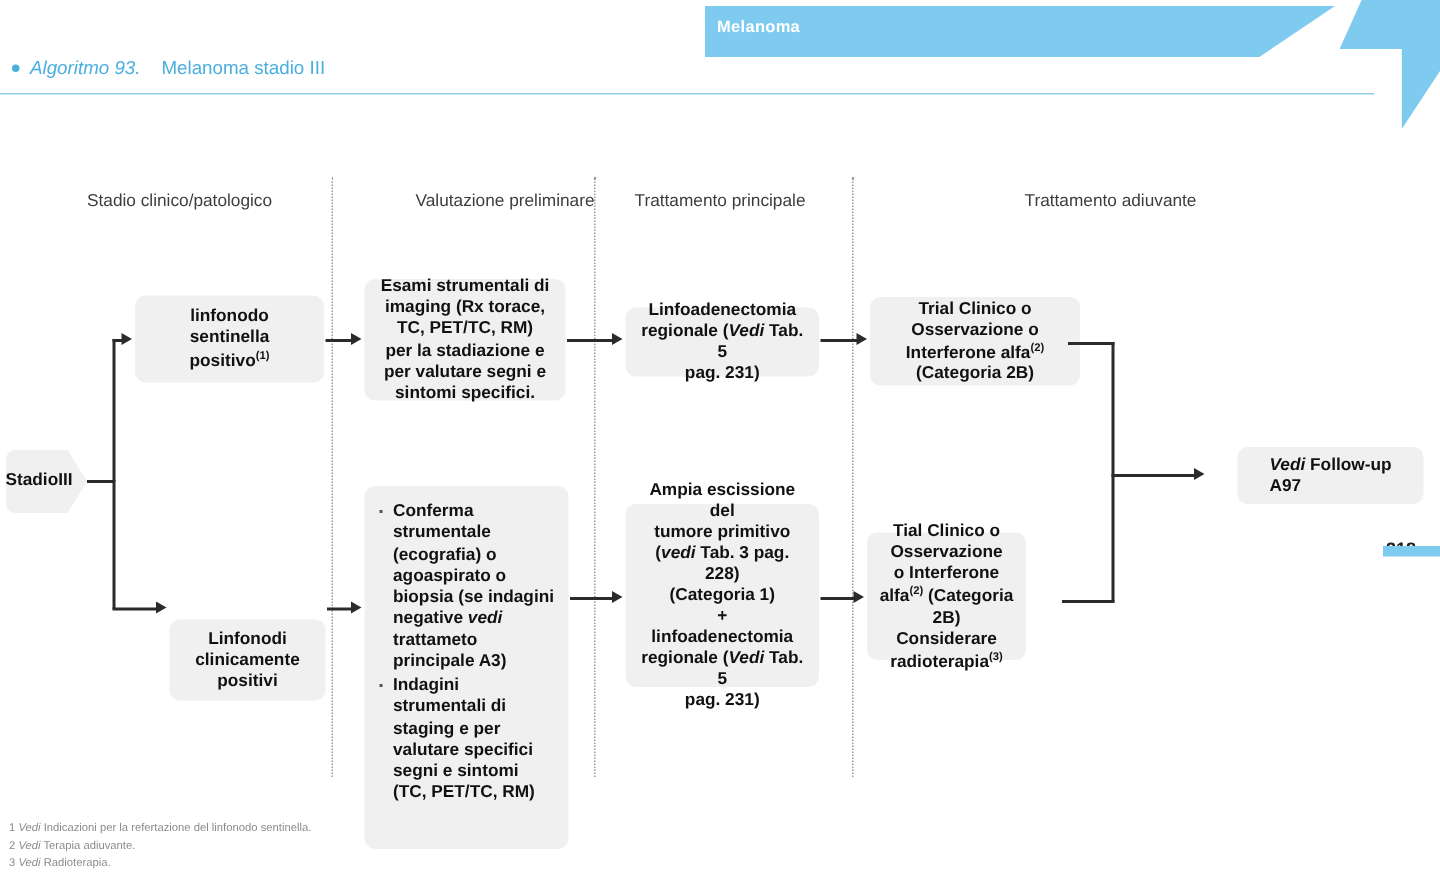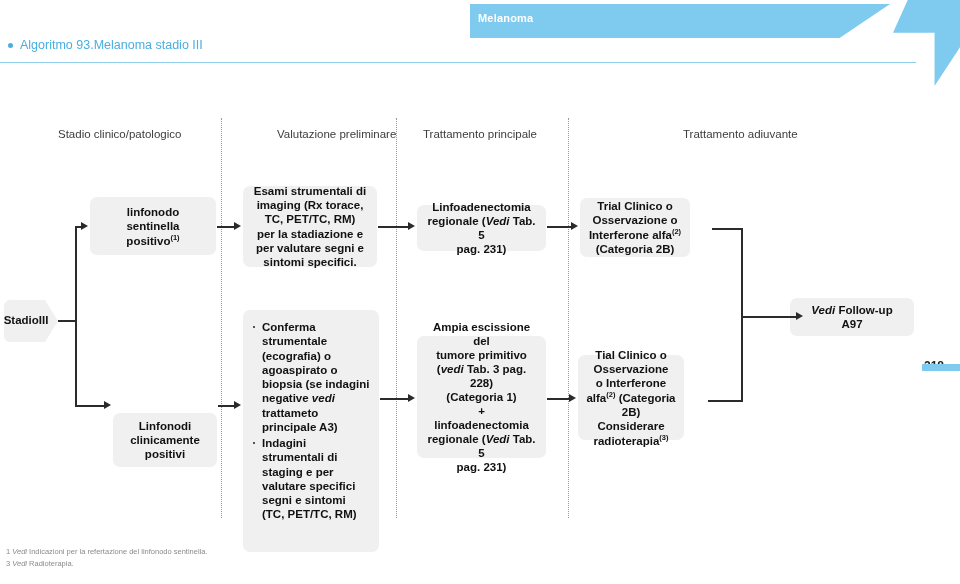--- a/index.html
+++ b/index.html
@@ -66,21 +66,21 @@
     background: #4aaede;
   }
   #algo-title {
     position: absolute;
     left: 20px;
     top: 38px;
     font-size: 12.5px;
     color: #4aaede;
     white-space: nowrap;
   }
-  #algo-title .algo-num { margin-right: 0; }
+  #algo-title .algo-num { margin-right: 14px; font-style: italic; }
 
   
   .col-header {
     position: absolute;
     top: 128px;
     font-size: 11.5px;
     color: #3d3d3d;
     white-space: nowrap;
   }
   .col-sep {
@@ -156,30 +156,30 @@
     font-weight: bold;
     color: #111;
     line-height: 1.2;
     padding-right: 10px;
     box-sizing: border-box;
   }
 
   
   #followup-box {
     position: absolute;
-    left: 790px;
+    left: 825px;
     top: 298px;
     width: 124px;
     height: 38px;
     background: #f0f0f0;
     border-radius: 7px;
     display: flex;
     align-items: center;
     justify-content: center;
-    text-align: center;
+    text-align: left;
     font-size: 11.5px;
     font-weight: bold;
     color: #111;
     line-height: 1.25;
   }
   #followup-box .ital { font-style: italic; }
 
   
   .conn {
     position: absolute;
@@ -269,34 +269,34 @@
     <div>per valutare segni e</div>
     <div>sintomi specifici.</div>
   </div>
 
   <div class="fbox" id="r1-main" style="left:417px; top:205px; width:129px; height:46px;">
     <div>Linfoadenectomia</div>
     <div><span>regionale (</span><span class="ital">Vedi</span><span> Tab. 5</span></div>
     <div>pag. 231)</div>
   </div>
 
-  <div class="fbox" id="r1-adj" style="left:580px; top:198px; width:110px; height:59px;">
+  <div class="fbox" id="r1-adj" style="left:580px; top:198px; width:140px; height:59px;">
     <div>Trial Clinico o</div>
     <div>Osservazione o</div>
     <div><span>Interferone alfa</span><sup>(2)</sup></div>
     <div>(Categoria 2B)</div>
   </div>
 
   <div class="fbox" id="r2-stage" style="left:113px; top:379px; width:104px; height:54px;margin-top:34px;">
     <div>Linfonodi</div>
     <div>clinicamente</div>
     <div>positivi</div>
   </div>
 
-  <div class="fbox listbox" id="r2-prelim" style="left:243px; top:310px; width:136px; height:242px;">
+  <div class="fbox listbox" id="r2-prelim" style="left:243px; top:324px; width:136px; height:242px;">
     <ul>
       <li><span>Conferma strumentale (ecografia) o agoaspirato o biopsia (se indagini negative </span><span class="ital">vedi</span><span> trattameto principale A3)</span></li>
       <li><span>Indagini strumentali di staging e per valutare specifici segni e sintomi (TC, PET/TC, RM)</span></li>
     </ul>
   </div>
 
   <div class="fbox" id="r2-main" style="left:417px; top:336px; width:129px; height:122px;">
     <div>Ampia escissione del</div>
     <div>tumore primitivo</div>
     <div><span>(</span><span class="ital">vedi</span><span> Tab. 3 pag.</span></div>
@@ -359,16 +359,17 @@
   <div class="conn v" style="left:741px; top:228px; height:173px;"></div>
 
   <div class="conn h" style="left:741px; top:316px; width:57px;"></div>
   <div class="arrow-r" style="left:796px; top:311.5px;"></div>
 
   <div id="page-number">218</div>
   <div id="page-bar"></div>
 
   <div id="footnotes">
     <div><span>1</span> <span class="ital">Vedi</span><span> Indicazioni per la refertazione del linfonodo sentinella.</span></div>
+    <div><span>2</span> <span class="ital">Vedi</span><span> Terapia adiuvante.</span></div>
     <div><span>3</span> <span class="ital">Vedi</span><span> Radioterapia.</span></div>
   </div>
 
 </div>
 
 </body></html>

